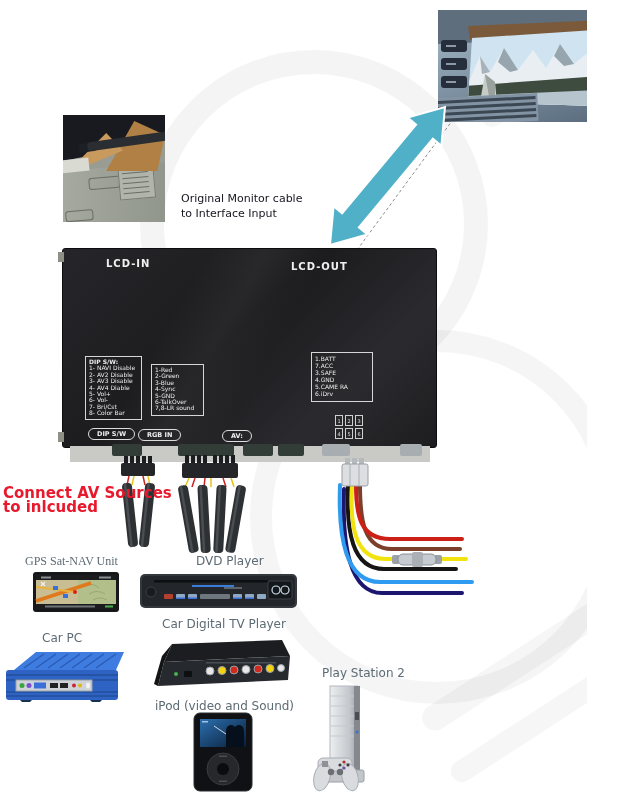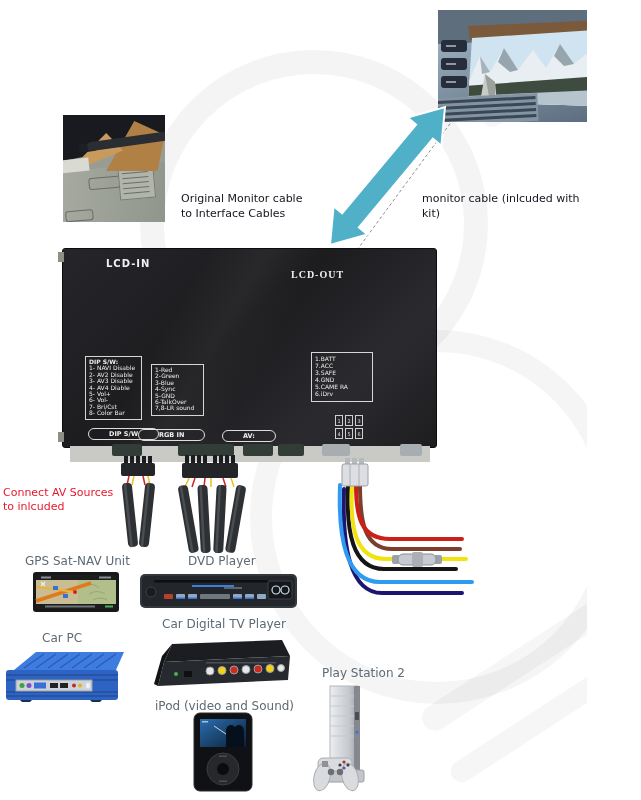--- a/index.html
+++ b/index.html
@@ -12,21 +12,21 @@
   .wm{position:absolute;border-radius:50%;pointer-events:none;}
   .wm.c1{left:140px;top:50px;width:300px;height:300px;border:24px solid rgba(0,0,0,0.045);}
   .wm.c2{left:250px;top:330px;width:330px;height:330px;border:22px solid rgba(0,0,0,0.04);}
   .wm.band{border-radius:60px;background:rgba(0,0,0,0.035);}
   .wm.b1{left:400px;top:630px;width:300px;height:26px;transform:rotate(-33deg);}
   .wm.b2{left:430px;top:690px;width:280px;height:22px;transform:rotate(-33deg);}
   .wm.b3{left:470px;top:60px;width:220px;height:20px;transform:rotate(-28deg);border-radius:40px;background:rgba(0,0,0,0.03);}
 
   
   .note{font-size:11px;line-height:14.5px;color:#15151f;}
-  .note-red{font-size:11px;line-height:14px;font-weight:400;color:var(--red-text,#e8192c);}
+  .note-red{font-size:15px;line-height:14px;font-weight:700;color:var(--red-text,#e8192c);}
   .devlabel{font-size:12px;color:#5d6b74;}
   .conncable{font-size:12px;line-height:17px;color:#15151f;}
 
   
   .photo1{left:63px;top:115px;width:102px;height:107px;background:#999c93;overflow:hidden;}
   .photo1 .dark{position:absolute;left:0;top:0;width:102px;height:46px;background:#181a20;
                 clip-path:polygon(0 0,100% 0,100% 55%,0 100%);}
   .photo1 .card1{position:absolute;left:38px;top:6px;width:64px;height:50px;background:#b08044;
                  clip-path:polygon(8% 100%,52% 0,100% 28%,88% 100%);}
   .photo1 .card2{position:absolute;left:18px;top:18px;width:42px;height:32px;background:#c89a5e;
@@ -50,21 +50,21 @@
         border:1px solid #0c0c0e;border-radius:3px;}
   .ibox .sheen{position:absolute;inset:0;background:linear-gradient(120deg,transparent 30%,rgba(255,255,255,0.05) 42%,transparent 55%);}
   .lcdlbl{position:absolute;font-size:10px;font-weight:700;letter-spacing:1px;color:#f0f0f0;}
   .pinbox{position:absolute;border:1px solid #d6d6d6;color:#ececec;padding:2px 3px;}
   .pinbox .t{font-weight:700;}
   .dipbox{left:22px;top:107px;width:49px;height:58px;font-size:6px;line-height:6.4px;}
   .rgbbox{left:88px;top:115px;width:45px;height:46px;font-size:6px;line-height:6.4px;}
   .pwrbox{left:248px;top:103px;width:54px;height:44px;font-size:6px;line-height:7px;}
   .pingrid{position:absolute;left:272px;top:166px;display:grid;grid-template-columns:repeat(3,8px);grid-auto-rows:11px;gap:2px;}
   .pingrid .cell{border:1px solid #cfcfcf;color:#ddd;font-size:5px;display:flex;align-items:center;justify-content:center;}
-  .oval{position:absolute;border:1px solid #ddd;border-radius:6px;color:#efefef;font-size:6.5px;font-weight:700;padding:1px 20px;text-align:right;}
+  .oval{position:absolute;border:1px solid #ddd;border-radius:6px;color:#efefef;font-size:6.5px;font-weight:700;padding:1px 8px;text-align:right;}
   .tab{position:absolute;width:6px;height:10px;background:#8e9086;}
 
   
   .strip{left:70px;top:446px;width:360px;height:16px;background:#c9c9c5;}
   .nub{position:absolute;top:-2px;height:12px;background:#323d38;border-radius:2px;}
   .nub.light{background:#a8adb1;}
 
   
   svg{display:block;}
   .dash{stroke:#8a8f94;stroke-width:1;stroke-dasharray:3 2.5;fill:none;}
@@ -148,31 +148,30 @@
     </svg>
   </div>
 
   <svg class="abs" style="left:300px;top:100px;" width="160" height="150" viewBox="0 0 160 150">
     <line class="dash" x1="57" y1="150" x2="152" y2="21"></line>
     <polygon class="arrow-body" points="30,145 67.4,134.5 58.9,127.4 132.9,38.6 141.4,45.7 145,7 107.6,17.5 116.1,24.6 42.1,113.4 33.6,106.3"></polygon>
   </svg>
 
   <div class="abs note" style="left:181px;top:192px;">
     <div>Original Monitor cable</div>
-    <div>to Interface Cables</div>
+    <div>to Interface Input</div>
   </div>
 
   <div class="abs note" style="left:422px;top:192px;">
-    <div>monitor cable (inlcuded with kit)</div>
   </div>
 
   <div class="abs ibox">
     <div class="sheen"></div>
     <div class="lcdlbl" style="left:43px;top:9px;">LCD-IN</div>
-    <div class="lcdlbl" style="left:228px;top:20px;font-family:Liberation Serif, serif;">LCD-OUT</div>
+    <div class="lcdlbl" style="left:228px;top:12px;">LCD-OUT</div>
 
     <div class="pinbox dipbox">
       <div class="t">DIP S/W:</div>
       <div>1- NAVI Disable</div>
       <div>2- AV2 Disable</div>
       <div>3- AV3 Disable</div>
       <div>4- AV4 Diable</div>
       <div>5- Vol+</div>
       <div>6- Vol-</div>
       <div>7- Bri/Cst</div>
@@ -303,22 +302,22 @@
 
     <g>
       <rect x="62" y="100" width="8" height="9" rx="2" fill="#9aa1a8"></rect>
       <rect x="104" y="100" width="8" height="9" rx="2" fill="#9aa1a8"></rect>
       <rect x="68" y="99" width="38" height="11" rx="5" fill="#c6cbd1" stroke="#8a9097"></rect>
       <rect x="82" y="97" width="11" height="15" rx="2" fill="#aab0b6"></rect>
     </g>
   </svg>
 
 
-  <div class="abs devlabel" style="left:25px;top:554px;">GPS Sat-NAV Unit</div>
-  <div class="abs devlabel" style="left:188px;top:554px;text-align:right;">DVD Player</div>
+  <div class="abs devlabel" style="left:25px;top:554px;font-family:Liberation Serif, serif;">GPS Sat-NAV Unit</div>
+  <div class="abs devlabel" style="left:196px;top:554px;text-align:right;">DVD Player</div>
   <div class="abs devlabel" style="left:162px;top:617px;">Car Digital TV Player</div>
   <div class="abs devlabel" style="left:42px;top:631px;">Car PC</div>
   <div class="abs devlabel" style="left:303px;top:666px;margin-left:19px;">Play Station 2</div>
   <div class="abs devlabel" style="left:155px;top:699px;">iPod (video and Sound)</div>
 
   <svg class="abs" style="left:33px;top:572px;" width="86" height="40" viewBox="0 0 86 40">
     <rect x="0" y="0" width="86" height="40" rx="3" fill="#17181a"></rect>
     <rect x="3" y="3" width="80" height="34" fill="#c9bd93"></rect>
     <polygon points="45,8 83,8 83,32 45,32" fill="#b3bf8a"></polygon>
     <path d="M52,14 q8,-4 14,2 M56,22 q8,-5 16,0 M60,28 q7,-4 14,0" stroke="#98a872" stroke-width="1" fill="none"></path>

